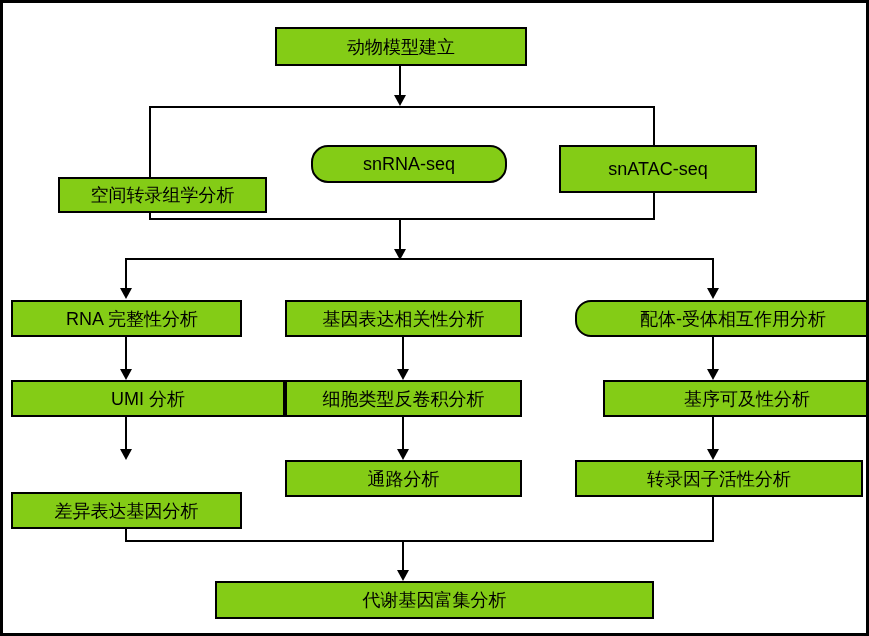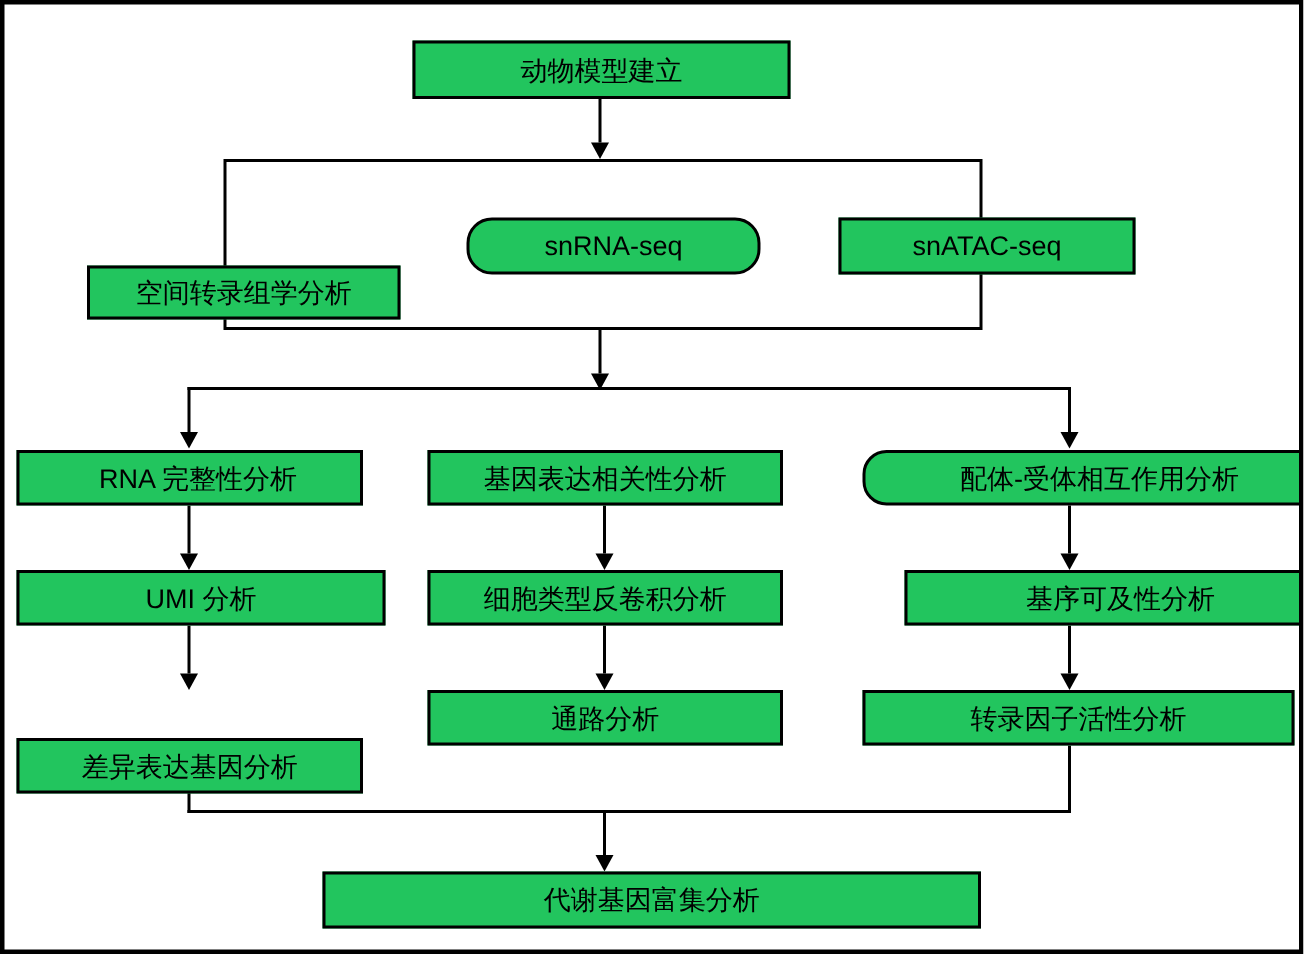--- a/index.html
+++ b/index.html
@@ -11,21 +11,21 @@
   }
   .canvas {
     position: relative;
     width: 869px; height: 636px;
     background: #ffffff;
     border: 3px solid #000000;
     overflow: hidden;
   }
   .node {
     position: absolute;
-    background: #22c55e;
+    background: #84cc16;
     border: 2px solid #000000;
     display: flex;
     align-items: center;
     justify-content: center;
     font-size: 18px;
     line-height: 1;
     white-space: nowrap;
     z-index: 2;
   }
   .group {
@@ -62,33 +62,33 @@
 
   <div class="node" style="left:272px; top:24px; width:252px; height:39px;">动物模型建立</div>
 
   <div class="vline" style="left:396px; top:63px; height:29px;"></div>
   <div class="ahead" style="left:391px; top:92px;"></div>
 
   <div class="group" style="left:146px; top:103px; width:506px; height:114px;"></div>
 
   <div class="node" style="left:55px; top:143px; width:209px; height:36px;margin-top:31px;">空间转录组学分析</div>
   <div class="node" style="left:308px; top:142px; width:196px; height:38px;border-radius:17px;">snRNA-seq</div>
-  <div class="node" style="left:556px; top:142px; width:198px; height:38px;">snATAC-seq</div>
+  <div class="node" style="left:556px; top:142px; width:198px; height:48px;">snATAC-seq</div>
 
   <div class="vline" style="left:396px; top:217px; height:29px;"></div>
   <div class="ahead" style="left:391px; top:246px;"></div>
 
   <div class="hline" style="left:122px; top:255px; width:589px;"></div>
   <div class="vline" style="left:122px; top:255px; height:30px;"></div>
   <div class="ahead" style="left:117px; top:285px;"></div>
   <div class="vline" style="left:709px; top:255px; height:30px;"></div>
   <div class="ahead" style="left:704px; top:285px;"></div>
 
   <div class="node" style="left:8px; top:297px; width:231px; height:37px;padding-left:11px;">RNA 完整性分析</div>
-  <div class="node" style="left:8px; top:377px; width:246px; height:37px;">UMI 分析</div>
+  <div class="node" style="left:8px; top:377px; width:274px; height:37px;">UMI 分析</div>
   <div class="node" style="left:8px; top:457px; width:231px; height:37px;margin-top:32px;">差异表达基因分析</div>
 
   <div class="node" style="left:282px; top:297px; width:237px; height:37px;">基因表达相关性分析</div>
   <div class="node" style="left:282px; top:377px; width:237px; height:37px;">细胞类型反卷积分析</div>
   <div class="node" style="left:282px; top:457px; width:237px; height:37px;">通路分析</div>
 
   <div class="node" style="left:572px; top:297px; width:316px; height:37px;border-radius:16px;">配体-受体相互作用分析</div>
   <div class="node" style="left:600px; top:377px; width:288px; height:37px;">基序可及性分析</div>
   <div class="node" style="left:572px; top:457px; width:288px; height:37px;">转录因子活性分析</div>
 

